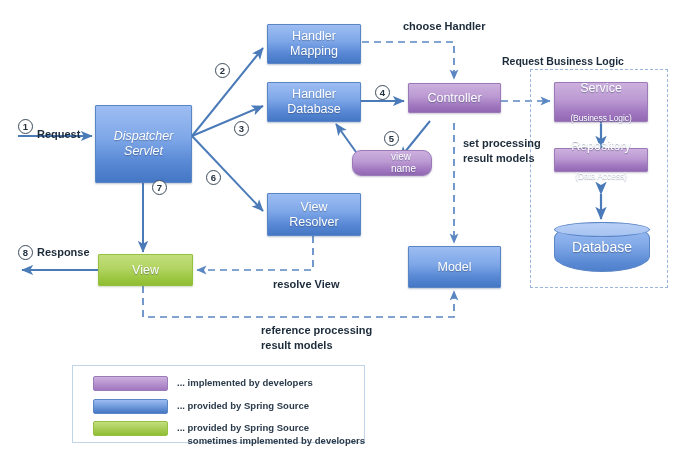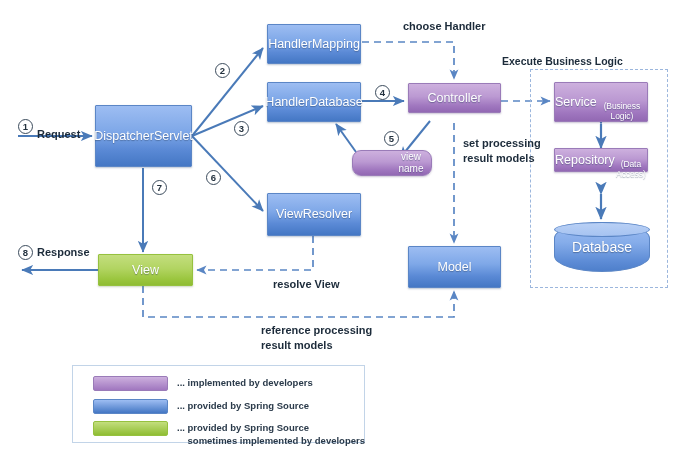--- a/index.html
+++ b/index.html
@@ -9,24 +9,24 @@
     font-family:"Liberation Sans",sans-serif;
     overflow:hidden;
   }
   #stage{position:relative;width:692px;height:458px;}
   svg#wires{position:absolute;left:0;top:0;width:692px;height:458px;}
 
   
   .node{
     position:absolute;
     box-sizing:border-box;
-    display:flex;flex-direction:row;
+    display:flex;flex-direction:column;
     align-items:center;justify-content:center;
     color:#ffffff;
-    text-align:center;
+    text-align:left;
     line-height:1.18;
     font-size:12.5px;
     text-shadow:0 1px 1px rgba(40,60,90,.45);
     border-radius:1px;
     z-index:3;
   }
   .blue{
     background:linear-gradient(to bottom,#9dbdf2 0%,#7fa8e8 42%,#5b8ad6 72%,#4477c4 100%);
     border:1px solid #5b86c6;
     box-shadow:0 1px 2px rgba(60,90,130,.35);
@@ -193,23 +193,23 @@
     <line x1="98" y1="270" x2="22" y2="270" stroke="#4a7ab8" stroke-width="2" marker-end="url(#ah)"></line>
 
     
     <path d="M313,236 L313,270 L197,270" fill="none" stroke="#5a86c4" stroke-width="1.7" stroke-dasharray="7,5" marker-end="url(#ahd)"></path>
 
     
     <path d="M143,286 L143,317 L454,317 L454,291" fill="none" stroke="#5a86c4" stroke-width="1.7" stroke-dasharray="7,5" marker-end="url(#ahd)"></path>
   </svg>
 
   <div class="dashbox" style="left:530px;top:69px;width:138px;height:219px;"></div>
-  <div class="grouplabel" style="left:502px;top:55px;">Execute Business Logic</div>
-
-  <div class="node blue" style="left:95px;top:105px;width:97px;height:62px;">
+  <div class="grouplabel" style="left:502px;top:55px;">Request Business Logic</div>
+
+  <div class="node blue" style="left:95px;top:105px;width:97px;height:78px;font-style:italic;">
     <span class="ttl">Dispatcher</span>
     <span class="ttl">Servlet</span>
   </div>
 
   <div class="node blue" style="left:267px;top:24px;width:94px;height:40px;">
     <span class="ttl">Handler</span>
     <span class="ttl">Mapping</span>
   </div>
 
   <div class="node blue" style="left:267px;top:82px;width:94px;height:40px;">

